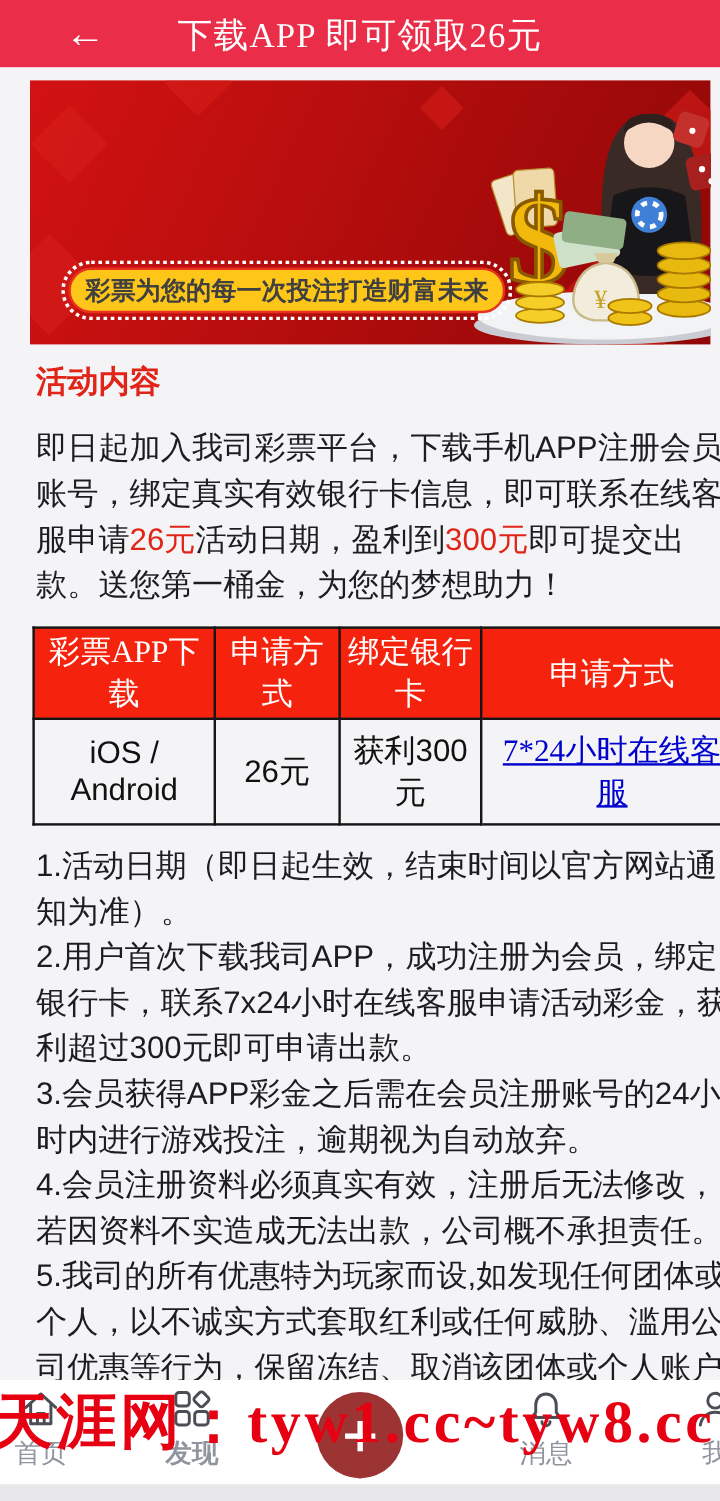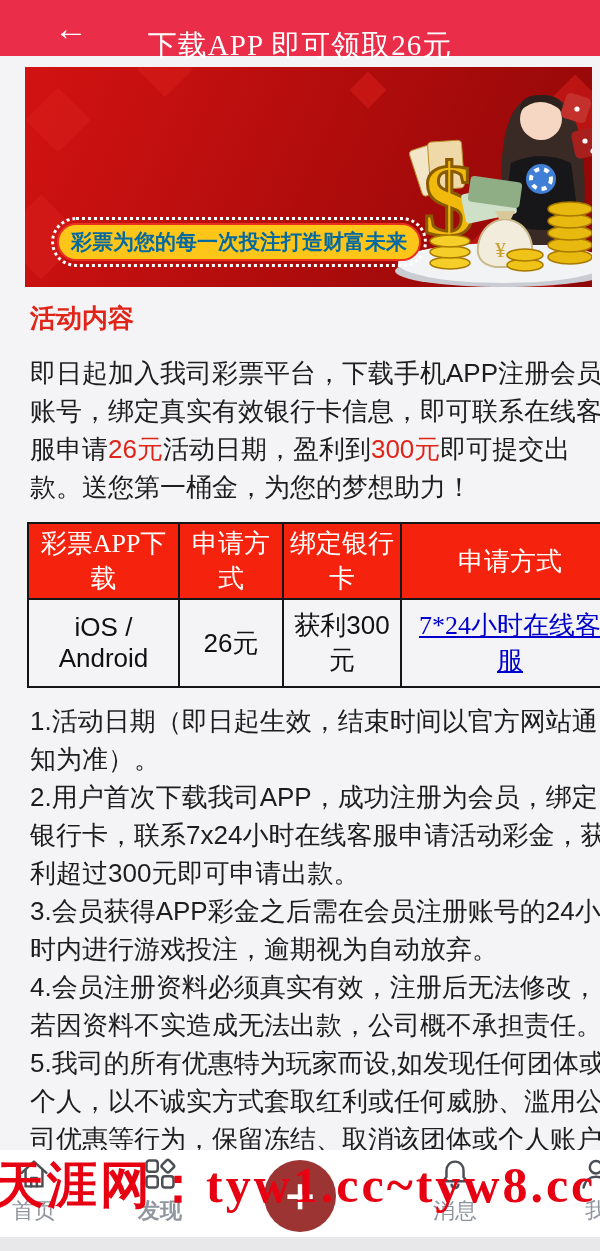--- a/index.html
+++ b/index.html
@@ -7,36 +7,36 @@
   .phone {
     position: relative; width: 600px; height: 1251px; margin: 0 auto;
     overflow: hidden; background: #f4f4f6;
     font-family: "Liberation Sans", "DejaVu Sans", sans-serif;
     color: #1d1d1f;
   }
   
   .topbar { position:absolute; top:0; left:0; width:600px; height:56px; background:#ea2d48; z-index:4; }
   .back-btn { position:absolute; left:48px; top:6px; width:46px; height:44px; color:#fff;
     font-size:34px; line-height:44px; text-align:center; cursor:pointer; }
-  .topbar-title { position:absolute; left:0; right:0; top:26px; text-align:center; color:#fff;
+  .topbar-title { position:absolute; left:0; right:0; top:10px; text-align:center; color:#fff;
     font-size:29px; font-family:"Liberation Serif","DejaVu Serif",serif; letter-spacing:1px; }
   
   .banner { position:absolute; top:67px; left:25px; width:567px; height:220px; overflow:hidden;
     background: linear-gradient(115deg,#d31212 0%, #b50d0d 45%, #8f0707 100%); }
   .banner svg.decor { position:absolute; top:0; left:0; }
   .banner-l1 { position:absolute; top:52px; left:0; width:370px; text-align:center;
     color:#ffd11a; font-size:27px; font-weight:bold; }
   .banner-l1 .dia { font-size:17px; letter-spacing:4px; position:relative; top:-3px; }
   .banner-l2 { position:absolute; top:92px; left:0; width:370px; text-align:center;
     color:#ffc913; font-size:40px; font-weight:bold; letter-spacing:7px;
     text-shadow:1px 2px 0 #7a4b00; }
   .pill-outer { position:absolute; top:150px; left:26px; border:3px dotted #fff;
     border-radius:26px; padding:3px; }
   .pill-inner { background:#ffc61a; border:2px solid #e8321e; border-radius:20px;
-    color:#0369a1; font-size:21px; font-weight:bold; padding:3px 12px; white-space:nowrap; }
+    color:#404040; font-size:21px; font-weight:bold; padding:3px 12px; white-space:nowrap; }
   
   .content { position:absolute; top:287px; left:0; width:620px; z-index:1; }
   .section-heading { margin:14px 0 0 30px; color:#e02418; font-size:26px; font-weight:bold; }
   .intro { margin:18px 0 0 30px; width:590px; font-size:26px; line-height:38px; }
   .hl-red { color:#e02418; }
   table.promo { border-collapse:collapse; margin:16px 0 0 27px; width:591px;
     font-family:"Liberation Serif","DejaVu Serif",serif; table-layout:fixed; }
   table.promo th { background:#f5230d; color:#fff; font-weight:normal; font-size:26px;
     border:2px solid #151515; height:72px; padding:2px 6px; }
   table.promo td { font-size:26px; text-align:center; border:2px solid #151515;

